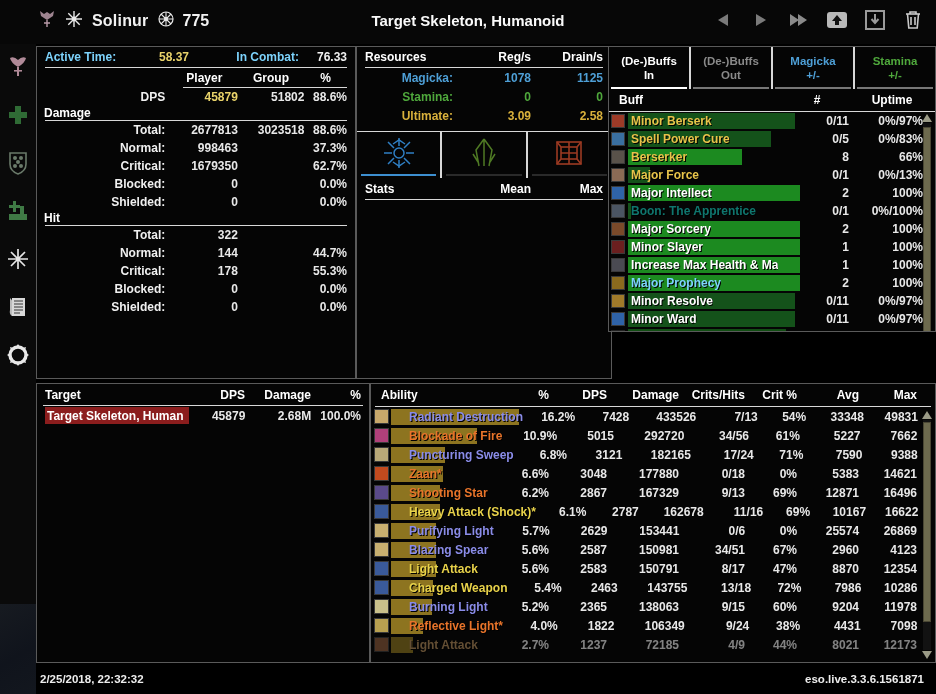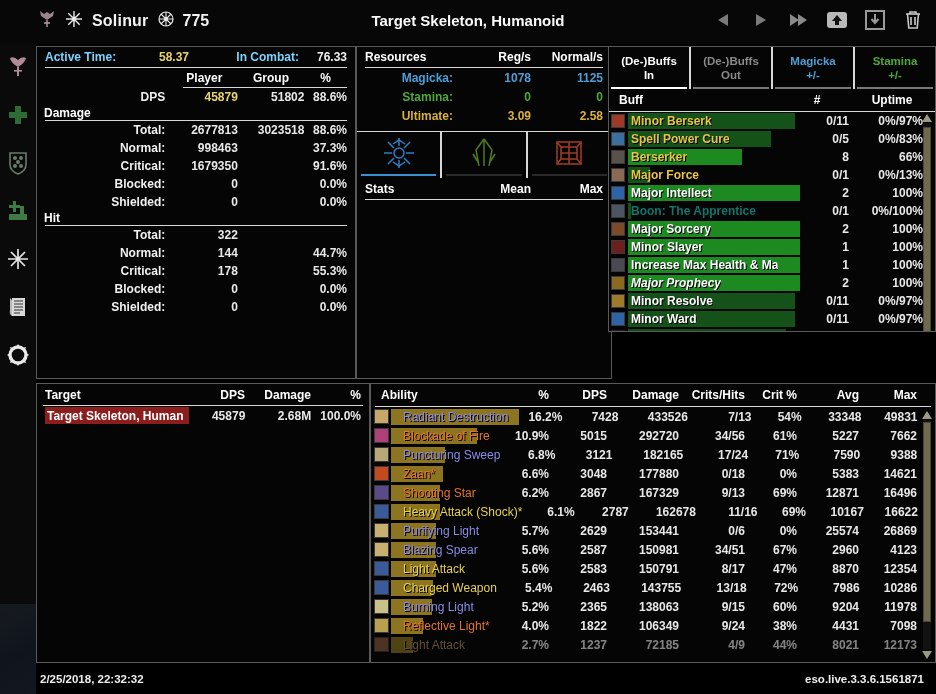--- a/index.html
+++ b/index.html
@@ -144,21 +144,21 @@
   .tgt-row .p { width:50px; text-align:right; }
 
   
   .ab-hdr { display:flex; align-items:center; height:22px; padding-left:10px; font-weight:bold; color:#fff; }
   .ab-hdr .n { flex:1; }
   .ab-hdr .col { text-align:right; }
   .ab-row { display:flex; align-items:center; height:19px; position:relative; }
   .ab-row .ico { width:15px; height:15px; margin-left:3px; margin-right:2px; flex:none; border:1px solid #3a3a3a; }
   .ab-row .nwrap { position:relative; flex:1; height:19px; display:flex; align-items:center; }
   .ab-row .bar { position:absolute; left:0; top:2px; height:16px; background:#8d7420; }
-  .ab-row .nm { position:relative; font-weight:normal; padding-left:12px; white-space:nowrap; text-shadow:1px 1px 0 #000; }
+  .ab-row .nm { position:relative; font-weight:bold; padding-left:18px; white-space:nowrap; text-shadow:1px 1px 0 #000; }
   .ab-row .col { text-align:right; font-weight:bold; }
   .w-pct { width:56px; } .w-dps { width:58px; } .w-dmg { width:72px; }
   .w-ch { width:66px; } .w-cp { width:52px; } .w-avg { width:62px; } .w-max { width:62px; padding-right:4px; }
 
   
   .sbar { position:absolute; right:2px; width:12px; }
   .sbar .arrow { width:12px; height:10px; display:flex; align-items:center; justify-content:center; cursor:pointer; }
   .sbar .track { position:absolute; left:2px; top:10px; bottom:10px; width:8px; background:#121212; }
   .sbar .thumb { position:absolute; left:2px; width:8px; background:#6d6a4e; border:1px solid #4a4734; }
 
@@ -360,21 +360,21 @@
         <div class="sumrow">
           <span class="name">Normal:</span>
           <span class="v1">998463</span>
           <span class="v2"></span>
           <span class="v3">37.3%</span>
         </div>
         <div class="sumrow">
           <span class="name">Critical:</span>
           <span class="v1">1679350</span>
           <span class="v2"></span>
-          <span class="v3">91.6%</span>
+          <span class="v3">62.7%</span>
         </div>
         <div class="sumrow">
           <span class="name">Blocked:</span>
           <span class="v1">0</span>
           <span class="v2"></span>
           <span class="v3">0.0%</span>
         </div>
         <div class="sumrow">
           <span class="name">Shielded:</span>
           <span class="v1">0</span>
@@ -415,21 +415,21 @@
         </div>
       </div>
   </div>
 </div>
 
 <div class="panel" id="panel-resources">
   <div class="panel-inner">
     <div class="resthead">
       <span class="name">Resources</span>
       <span class="v1">Reg/s</span>
-      <span class="v2">Normal/s</span>
+      <span class="v2">Drain/s</span>
     </div>
     <div class="ruleline"></div>
     <div id="resource-rows">
         <div class="resrow c-mag">
           <span class="name">Magicka:</span>
           <span class="v1">1078</span>
           <span class="v2">1125</span>
         </div>
         <div class="resrow c-sta">
           <span class="name">Stamina:</span>
@@ -593,21 +593,21 @@
             <div class="bar" style="width: 172px; background: rgb(28, 138, 32);"></div>
             <div class="nm" style="color: rgb(255, 255, 255);">Increase Max Health &amp; Ma</div>
           </div>
           <span class="num">1</span>
           <span class="up">100%</span>
         </div>
         <div class="buffrow">
           <span class="ico" style="background: rgb(138, 106, 30);"></span>
           <div class="nwrap">
             <div class="bar" style="width: 172px; background: rgb(28, 138, 32);"></div>
-            <div class="nm" style="color: #ffffff; font-style: italic;">Major Prophecy</div>
+            <div class="nm" style="color: #7dd3fc;">Major Prophecy</div>
           </div>
           <span class="num">2</span>
           <span class="up">100%</span>
         </div>
         <div class="buffrow">
           <span class="ico" style="background: rgb(160, 122, 42);"></span>
           <div class="nwrap">
             <div class="bar" style="width: 166.84px; background: rgb(20, 82, 26);"></div>
             <div class="nm" style="color: rgb(255, 255, 255);">Minor Resolve</div>
           </div>

